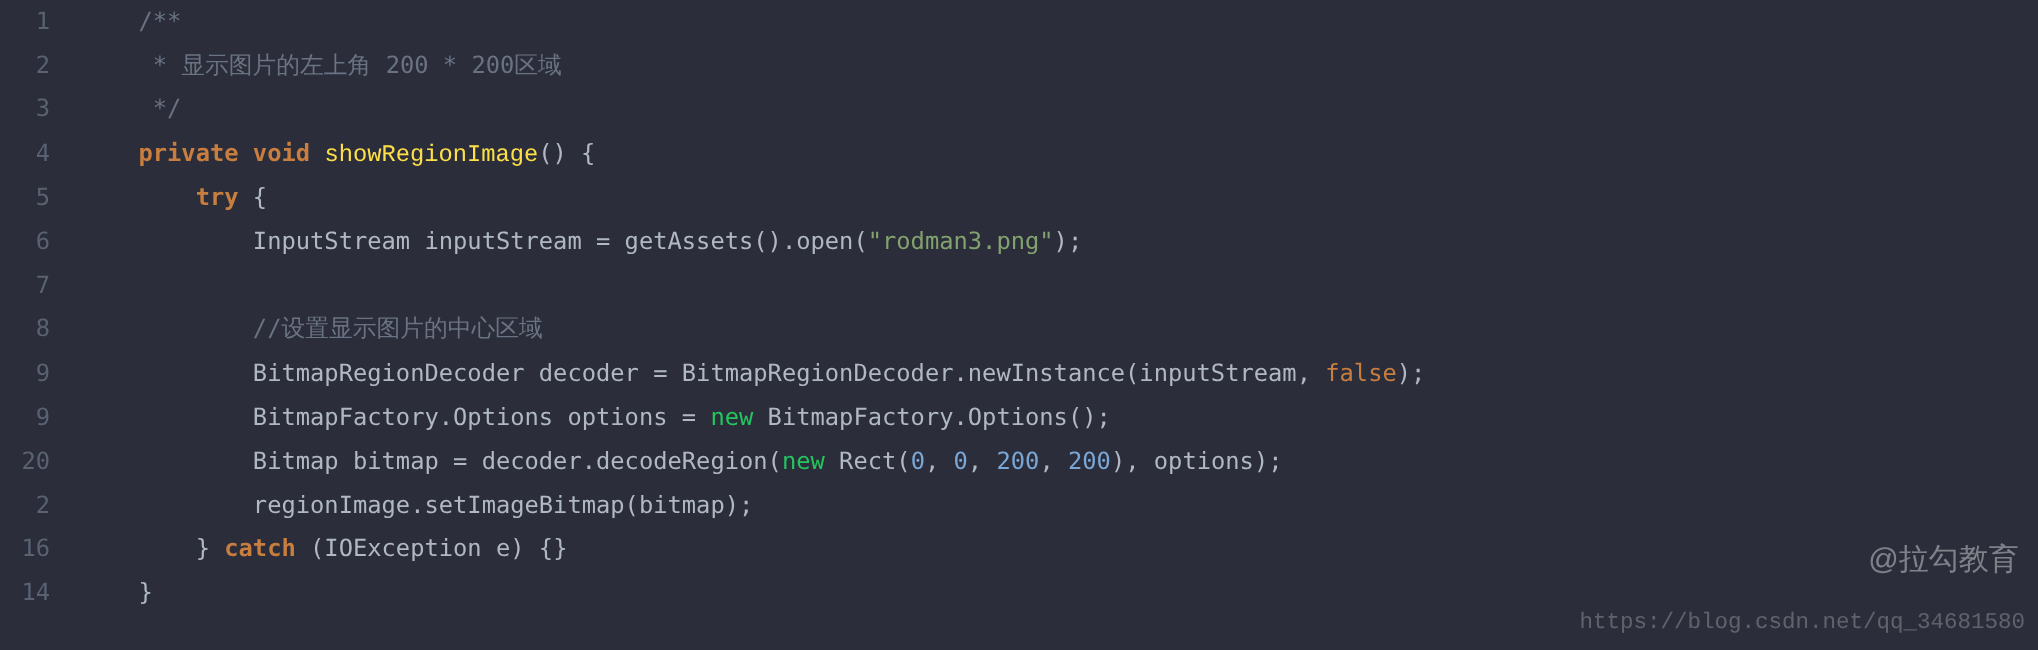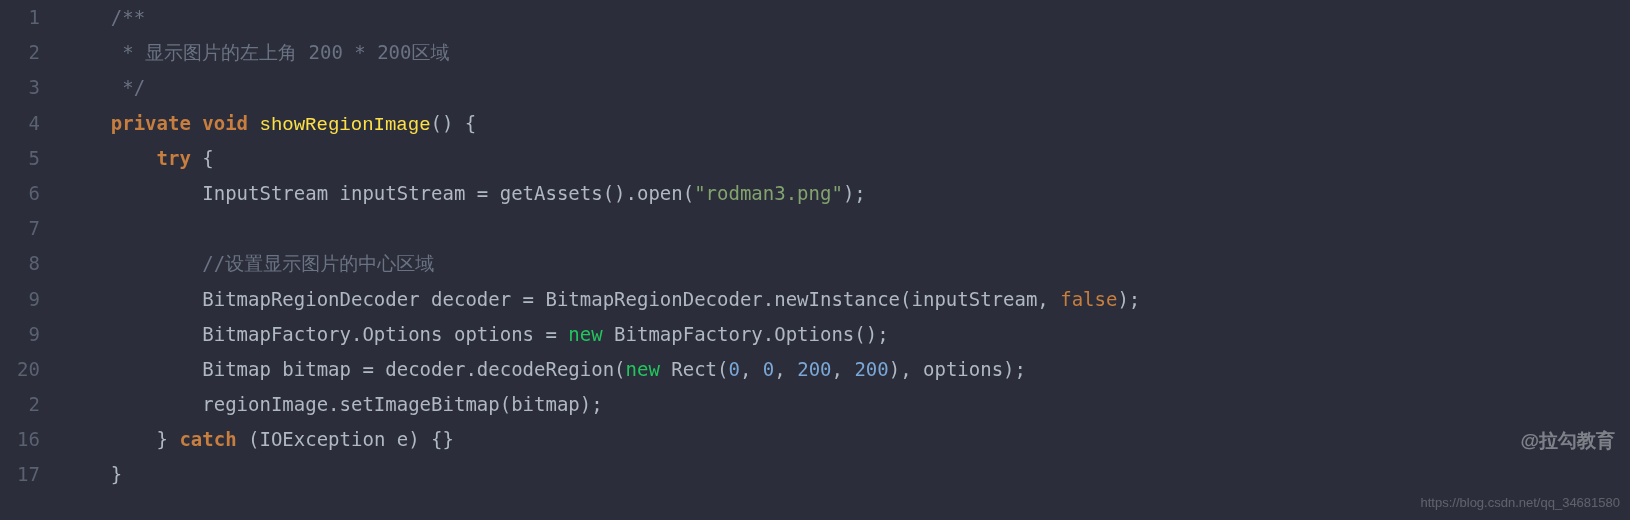--- a/index.html
+++ b/index.html
@@ -43,51 +43,51 @@
     .tk-keyword { color: #c77e3f; font-weight: bold; }
     .tk-type { color: #b0b8c4; text-align: center; }
     .tk-method { color: #fde047; font-family: Liberation Mono, monospace; }
     .tk-string { color: #82a36e; }
     .tk-number { color: #7aa7d6; }
     .tk-new { color: #22c55e; }
     .tk-false { color: #c77e3f; }
     .watermark {
       position: absolute;
       right: 15px;
-      bottom: 62px;
+      bottom: 50px;
       color: rgba(255,255,255,0.4);
-      font-size: 19px;
+      font-size: 24px;
       font-family: -apple-system, 'PingFang SC', sans-serif;
-      font-weight: 700;
+      font-weight: 400;
     }
     .attribution {
       position: absolute;
       right: 10px;
       bottom: 5px;
       color: rgba(255,255,255,0.25);
-      font-size: 13px;
-      font-family: Liberation Sans, sans-serif;
+      font-size: 18px;
+      font-family: Liberation Mono, monospace;
     }
   </style>
 </head>
 <body>
 
 <div class="editor">
   <div class="gutter">
       <div class="line">1</div>
       <div class="line">2</div>
       <div class="line">3</div>
       <div class="line">4</div>
       <div class="line">5</div>
       <div class="line">6</div>
       <div class="line">7</div>
       <div class="line">8</div>
       <div class="line">9</div>
       <div class="line">9</div>
       <div class="line">20</div>
       <div class="line">2</div>
       <div class="line">16</div>
-      <div class="line">17</div>
+      <div class="line">14</div>
     </div>
   <div class="code"><div class="line"><span>    </span><span class="tk-comment">/**</span></div><div class="line"><span>    </span><span class="tk-comment"> * 显示图片的左上角 200 * 200区域</span></div><div class="line"><span>    </span><span class="tk-comment"> */</span></div><div class="line"><span>    </span><span class="tk-keyword">private</span><span> </span><span class="tk-keyword">void</span><span> </span><span class="tk-method">showRegionImage</span><span>() {</span></div><div class="line"><span>        </span><span class="tk-keyword">try</span><span> {</span></div><div class="line"><span>            </span><span class="tk-type">InputStream inputStream = getAssets().open(</span><span class="tk-string">"rodman3.png"</span><span>);</span></div><div class="line"></div><div class="line"><span>            </span><span class="tk-comment">//设置显示图片的中心区域</span></div><div class="line"><span>            </span><span>BitmapRegionDecoder decoder = BitmapRegionDecoder.newInstance(inputStream, </span><span class="tk-false">false</span><span>);</span></div><div class="line"><span>            </span><span>BitmapFactory.Options options = </span><span class="tk-new">new</span><span> BitmapFactory.Options();</span></div><div class="line"><span>            </span><span>Bitmap bitmap = decoder.decodeRegion(</span><span class="tk-new">new</span><span> Rect(</span><span class="tk-number">0</span><span>, </span><span class="tk-number">0</span><span>, </span><span class="tk-number">200</span><span>, </span><span class="tk-number">200</span><span>), options);</span></div><div class="line"><span>            </span><span>regionImage.setImageBitmap(bitmap);</span></div><div class="line"><span>        </span><span>} </span><span class="tk-keyword">catch</span><span> (IOException e) {}</span></div><div class="line"><span>    </span><span>}</span></div></div>
 </div>
 <div class="watermark">@拉勾教育</div>
 <div class="attribution">https://blog.csdn.net/qq_34681580</div>
 
 </body></html>

